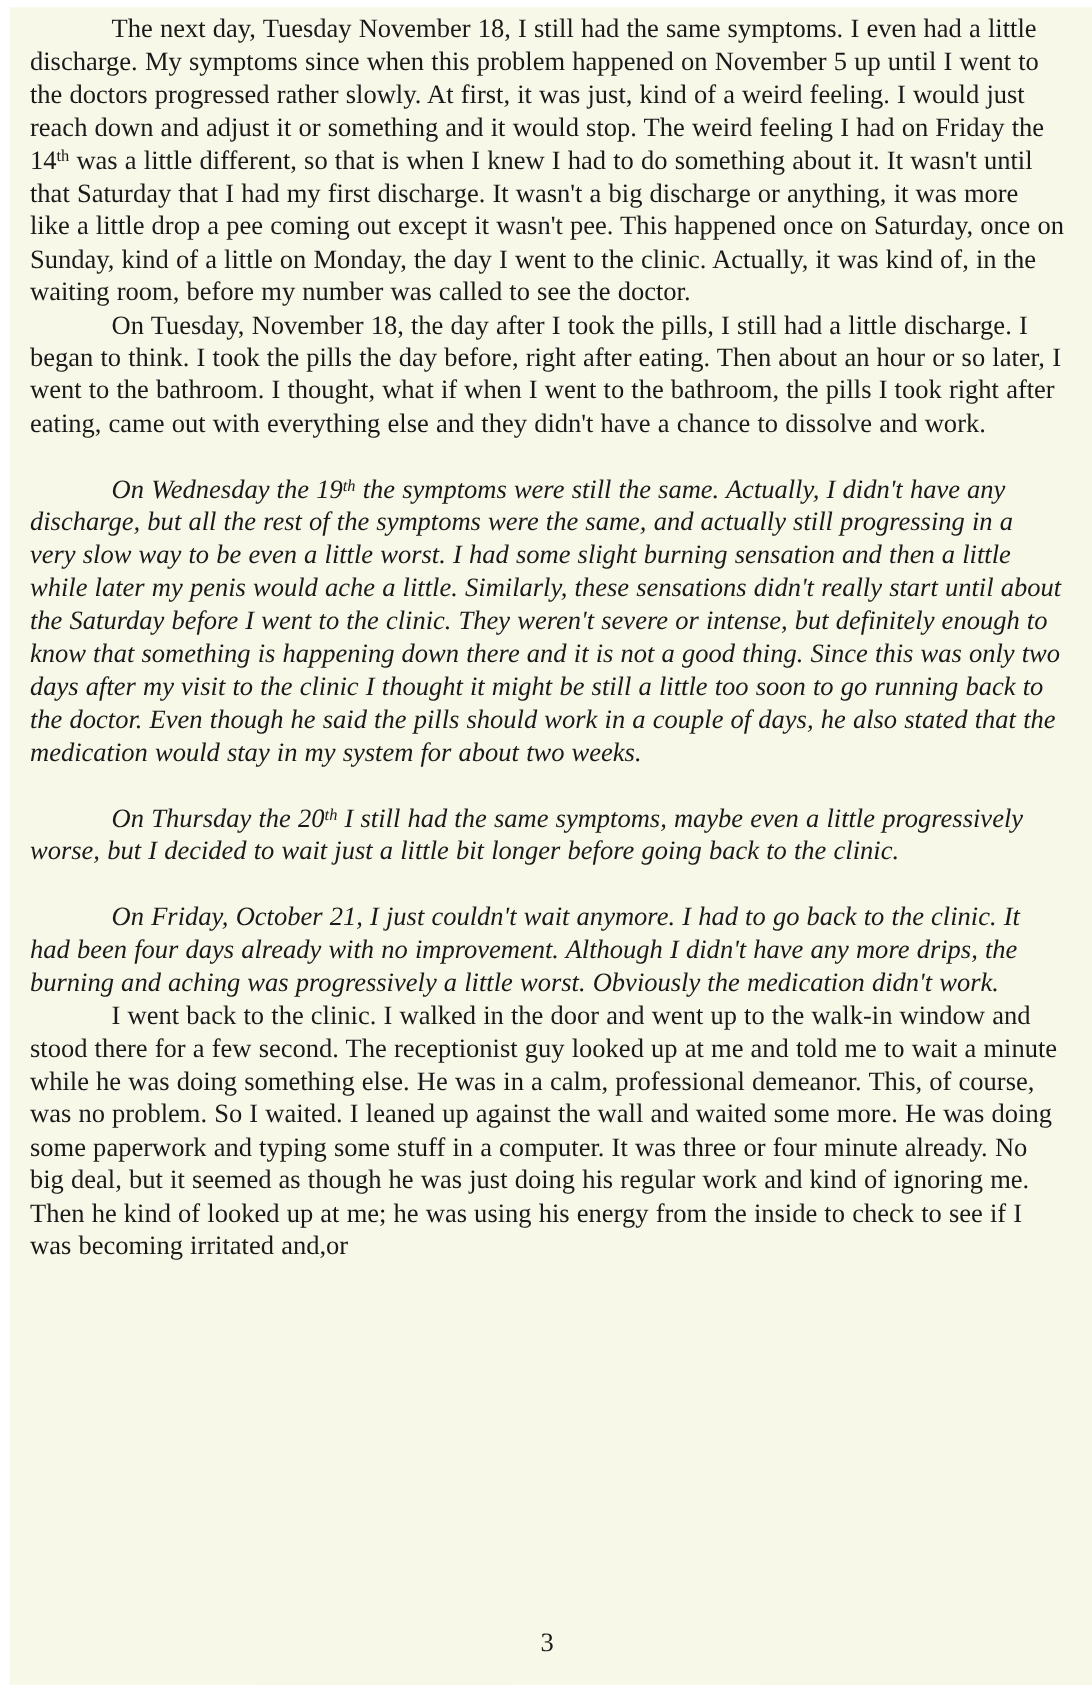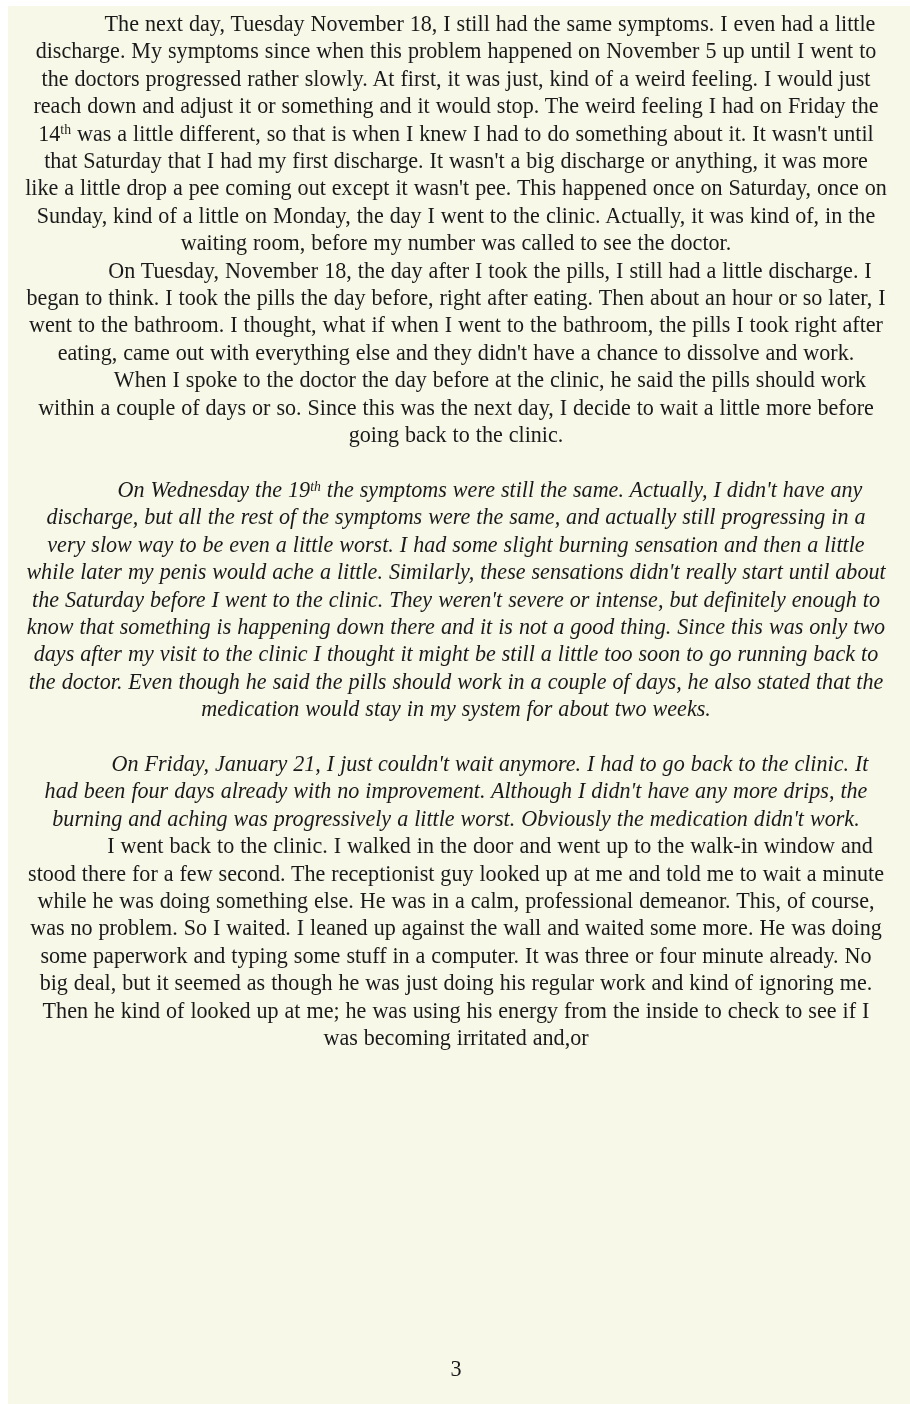--- a/index.html
+++ b/index.html
@@ -23,21 +23,21 @@
     background: #f8f8e8; 
     color: #1a1a1a;
   }
   .text-body {
     position: absolute;
     left: 17px;
     top: 4px;
     width: 862px;
     font-size: 22.1px;
     line-height: 27.4px;
-    text-align: center;
+    text-align: left;
     word-spacing: 0.02em;
   }
   .text-body p {
     margin: 0;
     text-indent: 68px;
   }
   .text-body p.spaced {
     margin-top: 27.4px;
     font-style: italic;
   }
@@ -58,21 +58,21 @@
     line-height: 27.4px;
   }
 </style>
 </head>
 <body>
 
 <div class="page">
   <div class="text-body">
       <p><span>The next day, Tuesday November 18, I still had the same symptoms. I even had a little discharge. My symptoms since when this problem happened on November 5 up until I went to the doctors progressed rather slowly. At first, it was just, kind of a weird feeling. I would just reach down and adjust it or something and it would stop. The weird feeling I had on Friday the 14</span><sup>th</sup><span> was a little different, so that is when I knew I had to do something about it. It wasn't until that Saturday that I had my first discharge. It wasn't a big discharge or anything, it was more like a little drop a pee coming out except it wasn't pee. This happened once on Saturday, once on Sunday, kind of a little on Monday, the day I went to the clinic. Actually, it was kind of, in the waiting room, before my number was called to see the doctor.</span></p>
       <p><span>On Tuesday, November 18, the day after I took the pills, I still had a little discharge. I began to think. I took the pills the day before, right after eating. Then about an hour or so later, I went to the bathroom. I thought, what if when I went to the bathroom, the pills I took right after eating, came out with everything else and they didn't have a chance to dissolve and work.</span></p>
-      <p><span>When I spoke to the doctor the day before at the clinic, he said the pills should work within a couple of days or so. Since this was the next day, I decide to wait a little more before going back to the clinic.</span></p>
       <p class="spaced"><span>On Wednesday the 19</span><sup>th</sup><span> the symptoms were still the same. Actually, I didn't have any discharge, but all the rest of the symptoms were the same, and actually still progressing in a very slow way to be even a little worst. I had some slight burning sensation and then a little while later my penis would ache a little. Similarly, these sensations didn't really start until about the Saturday before I went to the clinic. They weren't severe or intense, but definitely enough to know that something is happening down there and it is not a good thing. Since this was only two days after my visit to the clinic I thought it might be still a little too soon to go running back to the doctor. Even though he said the pills should work in a couple of days, he also stated that the medication would stay in my system for about two weeks.</span></p>
-      <p class="spaced"><span>On Friday, January 21, I just couldn't wait anymore. I had to go back to the clinic. It had been four days already with no improvement. Although I didn't have any more drips, the burning and aching was progressively a little worst. Obviously the medication didn't work.</span></p>
+      <p class="spaced"><span>On Thursday the 20</span><sup>th</sup><span> I still had the same symptoms, maybe even a little progressively worse, but I decided to wait just a little bit longer before going back to the clinic.</span></p>
+      <p class="spaced"><span>On Friday, October 21, I just couldn't wait anymore. I had to go back to the clinic. It had been four days already with no improvement. Although I didn't have any more drips, the burning and aching was progressively a little worst. Obviously the medication didn't work.</span></p>
       <p><span>I went back to the clinic. I walked in the door and went up to the walk-in window and stood there for a few second. The receptionist guy looked up at me and told me to wait a minute while he was doing something else. He was in a calm, professional demeanor. This, of course, was no problem. So I waited. I leaned up against the wall and waited some more. He was doing some paperwork and typing some stuff in a computer. It was three or four minute already. No big deal, but it seemed as though he was just doing his regular work and kind of ignoring me. Then he kind of looked up at me; he was using his energy from the inside to check to see if I was becoming irritated and,or</span></p>
     </div>
   <div class="footer">
     <span>3</span>
   </div>
 </div>
 
 </body></html>

